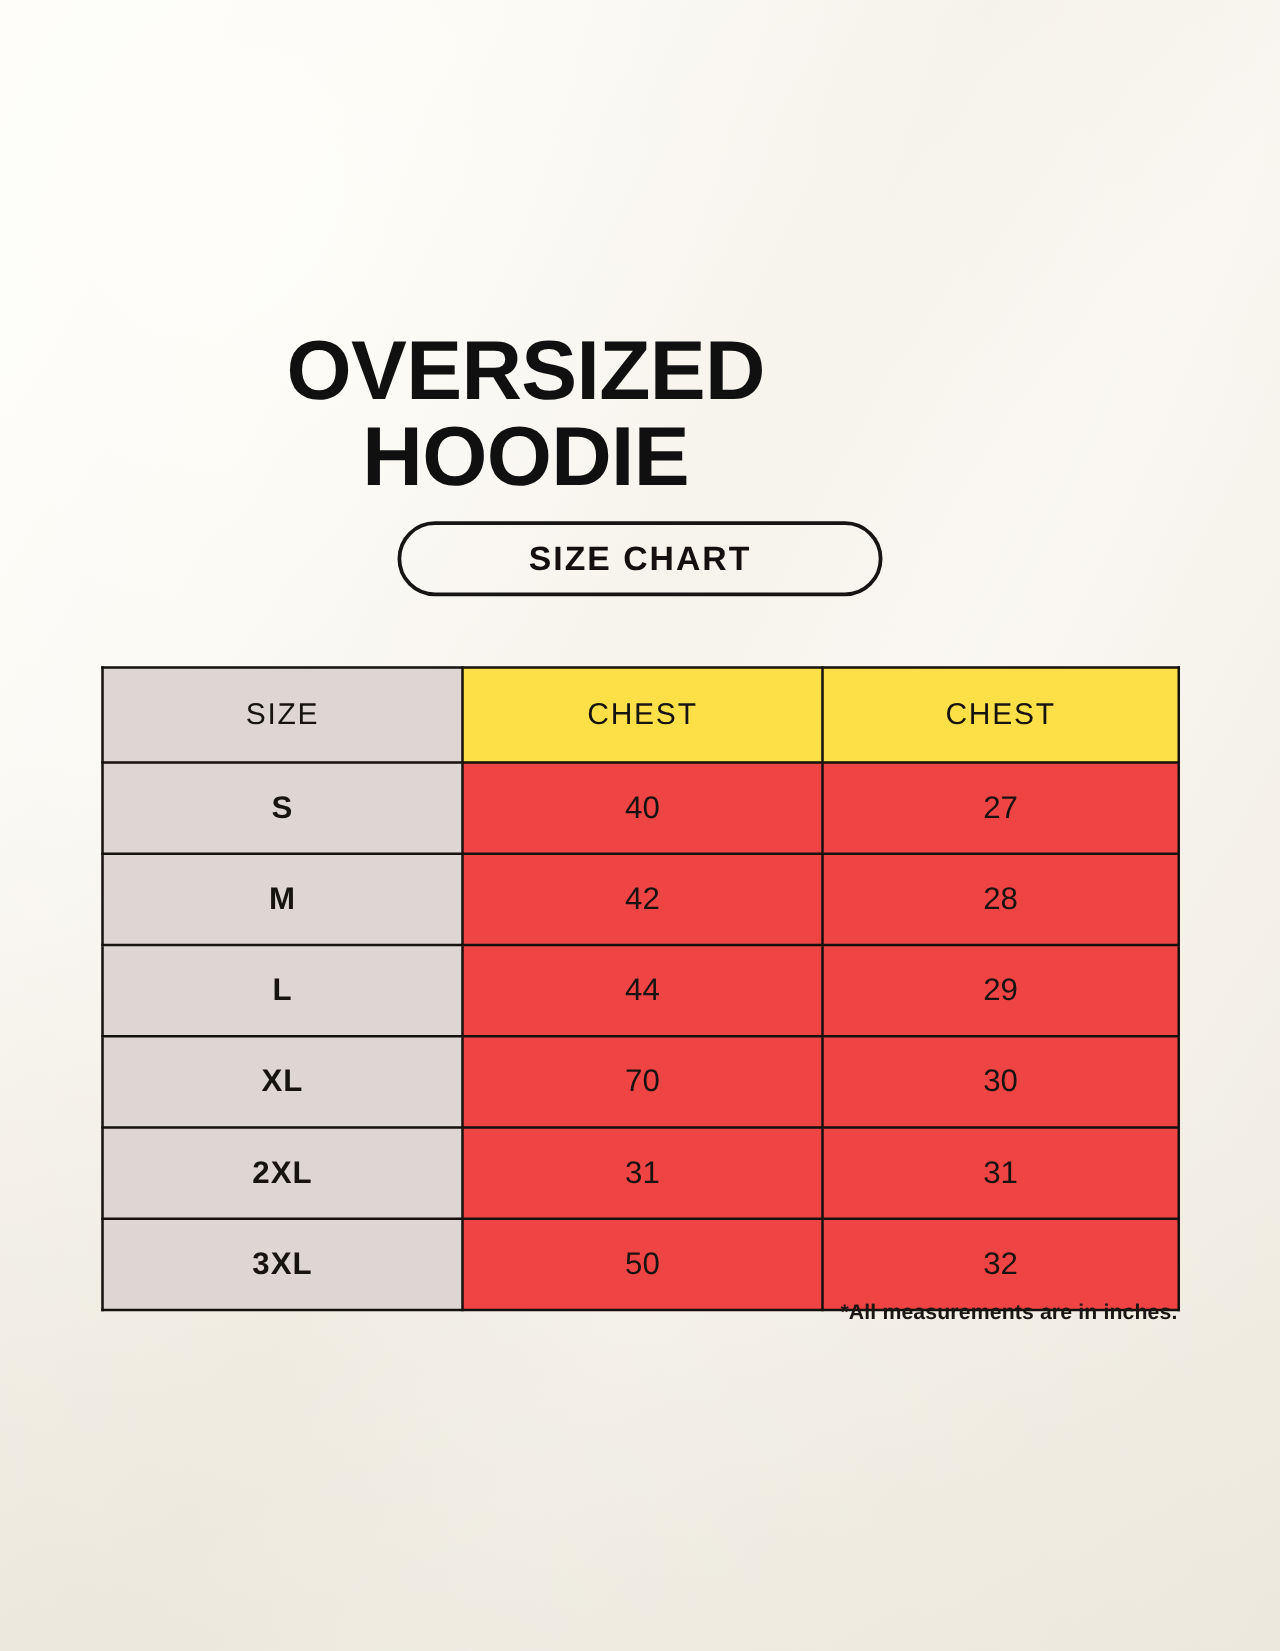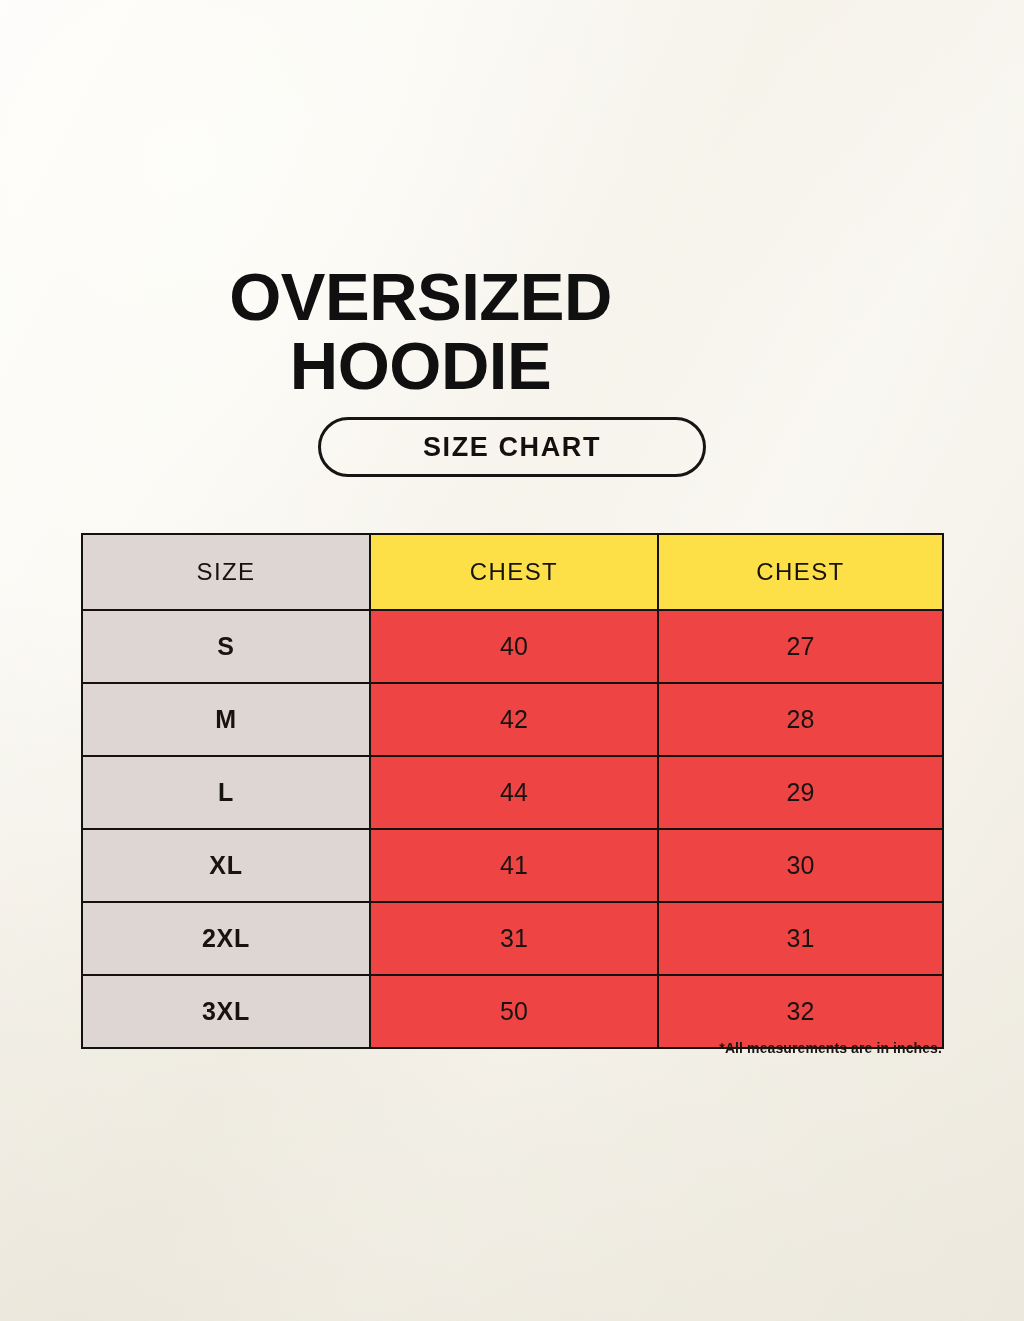--- a/index.html
+++ b/index.html
@@ -126,21 +126,21 @@
     font-weight: 400;
   }
 
   
   .footnote {
     position: absolute;
     left: 81px;
     top: 1040px;
     width: 861px;
     text-align: right;
-    font-size: 14px;
+    font-size: 17px;
     font-weight: 700;
     letter-spacing: 0.1px;
     color: #1a1613;
   }
 </style>
 </head>
 <body>
 
 <div id="paper"></div>
 
@@ -179,21 +179,21 @@
         <td class="cell-value">42</td>
         <td class="cell-value">28</td>
       </tr>
       <tr>
         <td class="cell-size">L</td>
         <td class="cell-value">44</td>
         <td class="cell-value">29</td>
       </tr>
       <tr>
         <td class="cell-size">XL</td>
-        <td class="cell-value">41</td>
+        <td class="cell-value">70</td>
         <td class="cell-value">30</td>
       </tr>
       <tr>
         <td class="cell-size">2XL</td>
         <td class="cell-value">31</td>
         <td class="cell-value">31</td>
       </tr>
       <tr>
         <td class="cell-size">3XL</td>
         <td class="cell-value">50</td>

